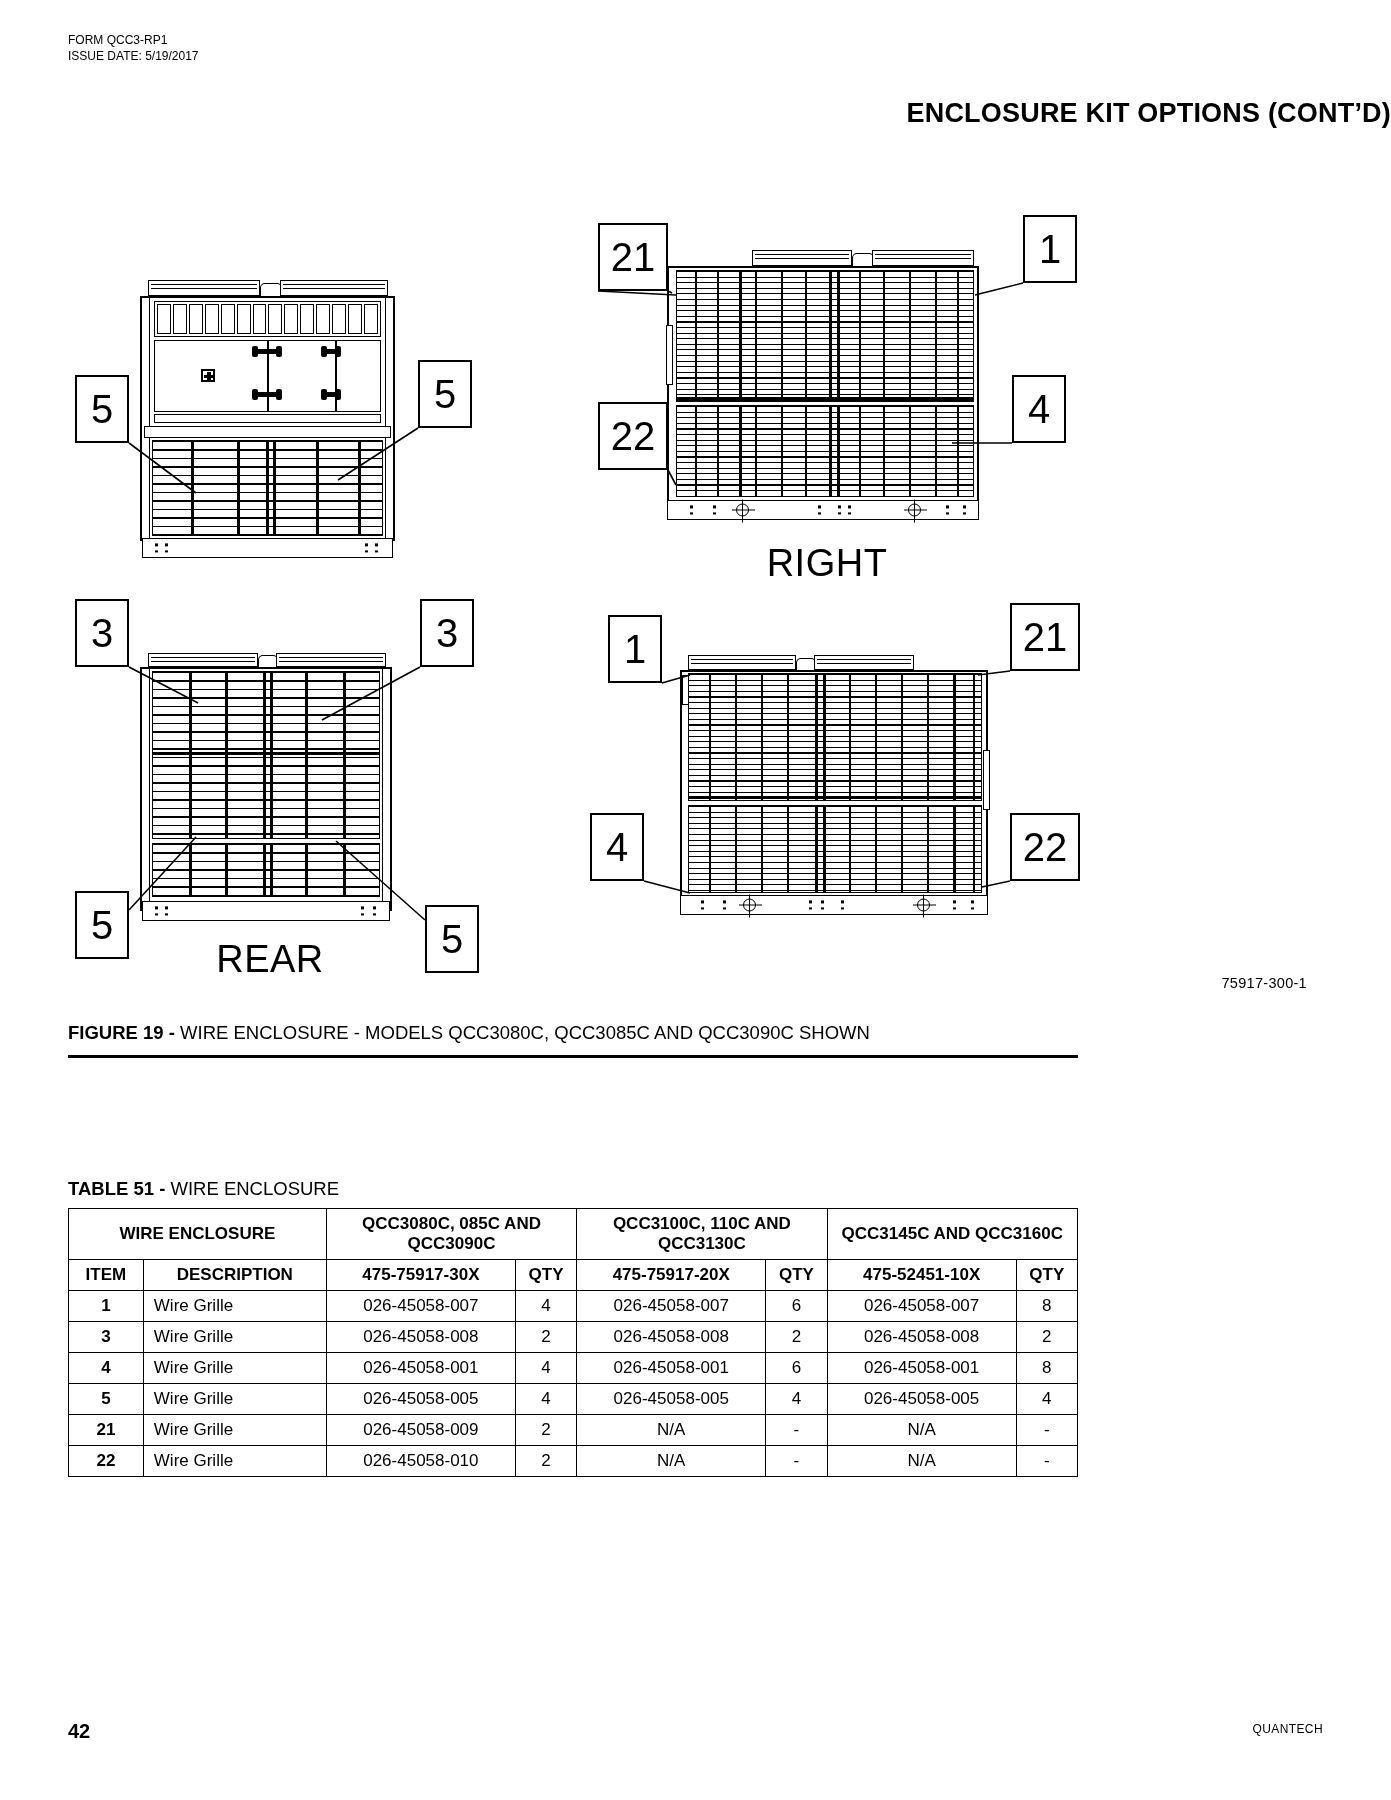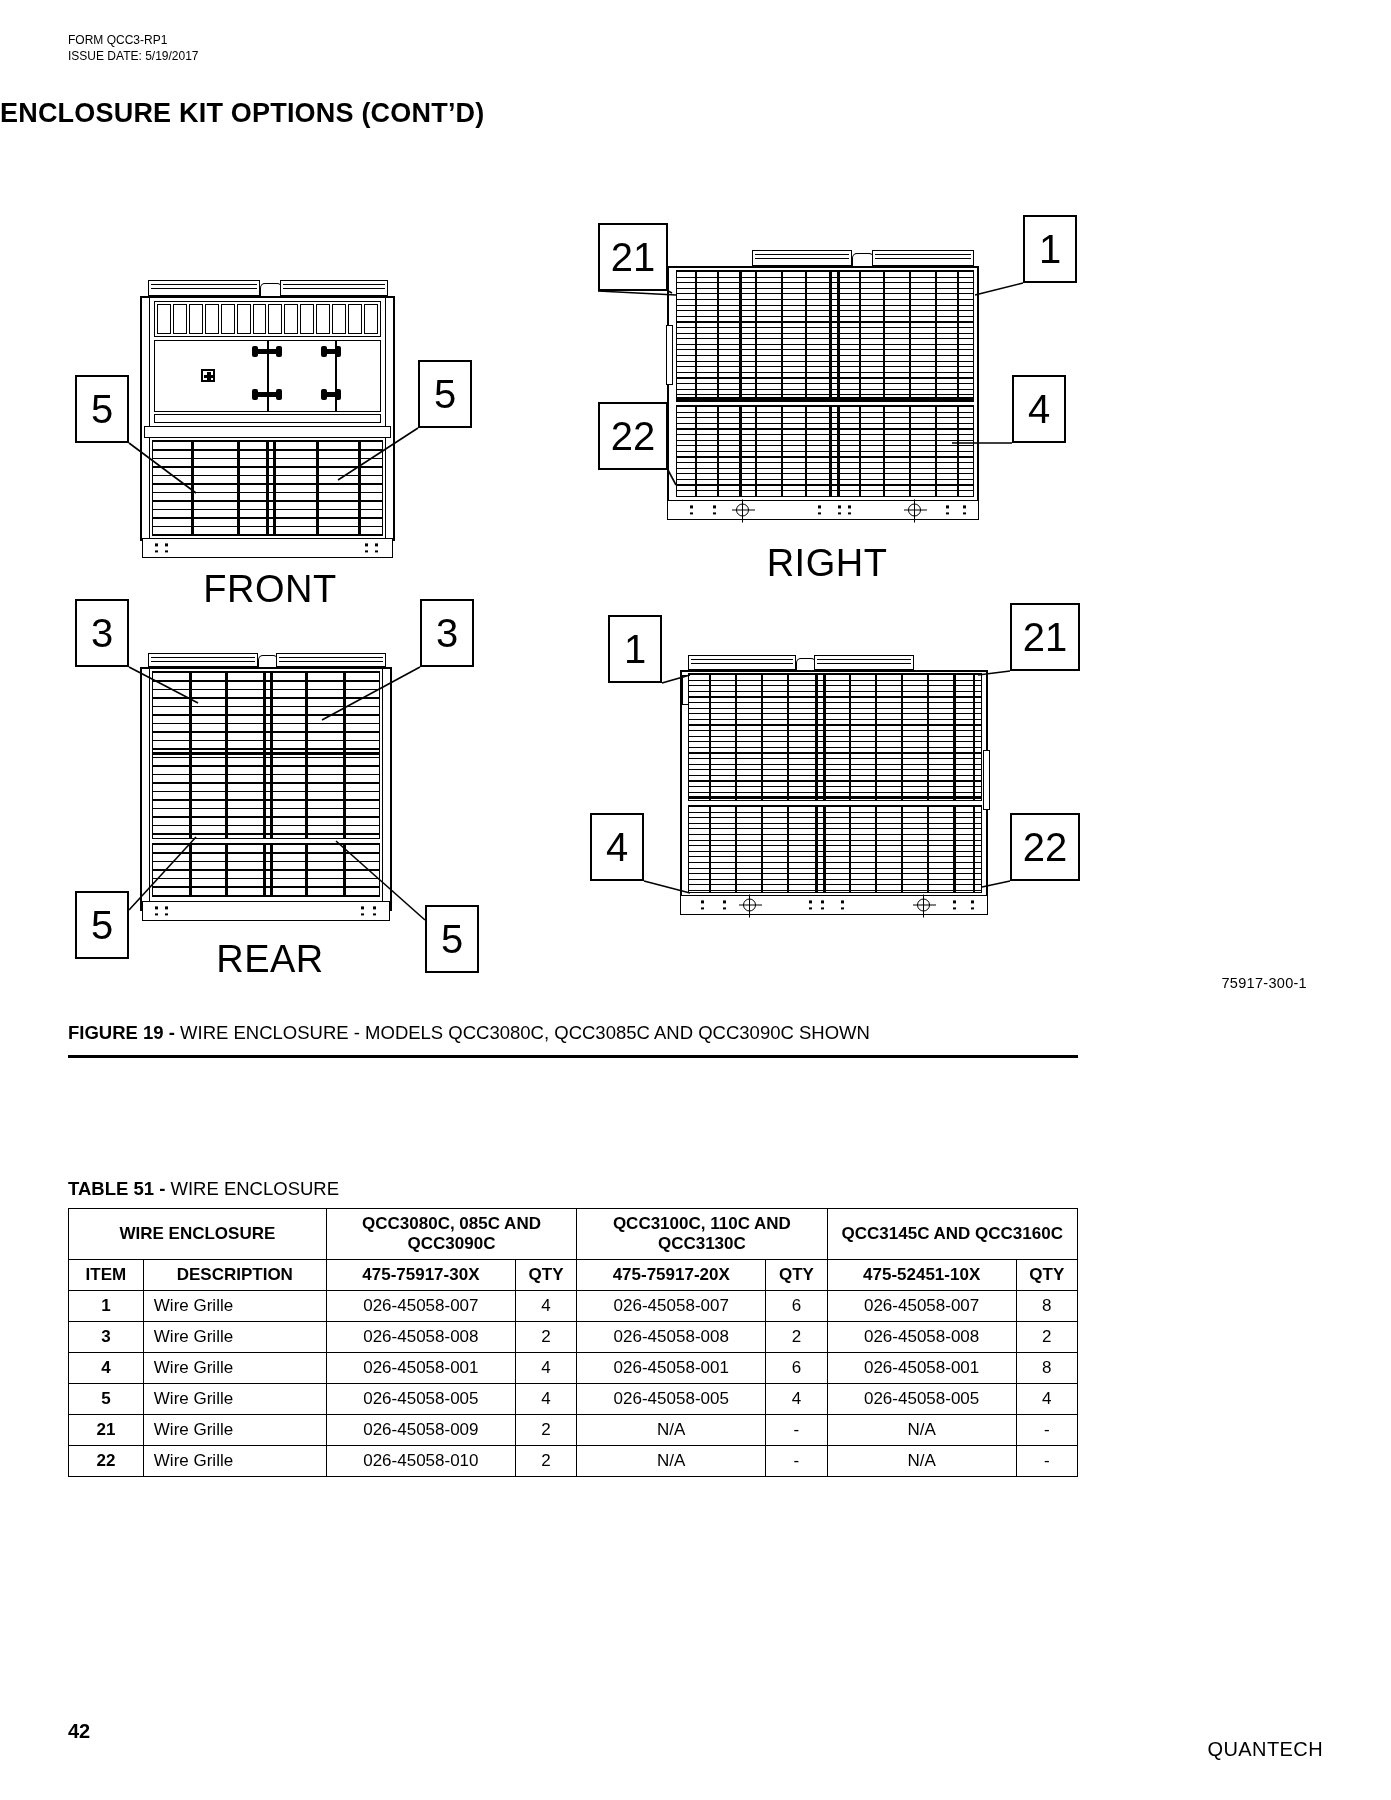--- a/index.html
+++ b/index.html
@@ -8,21 +8,21 @@
     width:1391px; height:1800px;
     font-family:"Liberation Sans", sans-serif;
     color:#000; position:relative; overflow:hidden;
   }
   .page { position:absolute; inset:0; }
 
   
   .doc-header { position:absolute; left:68px; top:32px; font-size:12px; line-height:1.35; }
   .doc-title {
     position:absolute; left:0; right:0; top:98px;
-    text-align:left; font-size:27px; font-weight:bold; letter-spacing:.2px;
+    text-align:right; font-size:27px; font-weight:bold; letter-spacing:.2px;
   }
 
   
   .figure-area { position:absolute; left:0; top:175px; width:1391px; height:850px; }
 
   .view { position:absolute; }
   .view-label {
     position:absolute; text-align:center; font-size:38px; letter-spacing:.5px;
     white-space:nowrap;
   }
@@ -136,21 +136,21 @@
   table.parts .ctr { text-align:center; }
   table.parts .lft { text-align:left; padding-left:10px; }
   table.parts .bold { font-weight:bold; }
   .c-item { width:76px; }
   .c-desc { width:186px; }
   .c-pn   { width:196px; }
   .c-qty  { width:62px; }
 
   
   .footer-page { position:absolute; left:68px; top:1720px; font-size:20px; font-weight:bold; }
-  .footer-brand { position:absolute; right:68px; top:1722px; font-size:20px; letter-spacing:.4px;margin-top:16px; }
+  .footer-brand { position:absolute; right:68px; top:1722px; font-size:12px; letter-spacing:.4px; }
 </style>
 </head>
 <body>
 
 <div class="page">
 
   <div class="doc-header">
     <div>FORM QCC3-RP1</div>
     <div>ISSUE DATE: 5/19/2017</div>
   </div>
@@ -222,21 +222,20 @@
               <s></s>
               <s></s>
             </div>
           <div class="dots" style="left:232px;">
               <s></s>
               <s></s>
             </div>
         </div>
       </div>
 
-      <div class="view-label" style="left:-20px; top:288px; width:300px;">FRONT</div>
     </div>
 
     <div class="callout w1" style="left:75px; top:200px;">5</div>
     <svg class="leader" style="left:0; top:0; width:1391px; height:850px;">
       <line x1="129" y1="268" x2="196" y2="318"></line>
     </svg>
 
     <div class="callout w1" style="left:418px; top:185px;">5</div>
     <svg class="leader" style="left:0; top:0; width:1391px; height:850px;">
       <line x1="418" y1="253" x2="338" y2="305"></line>

